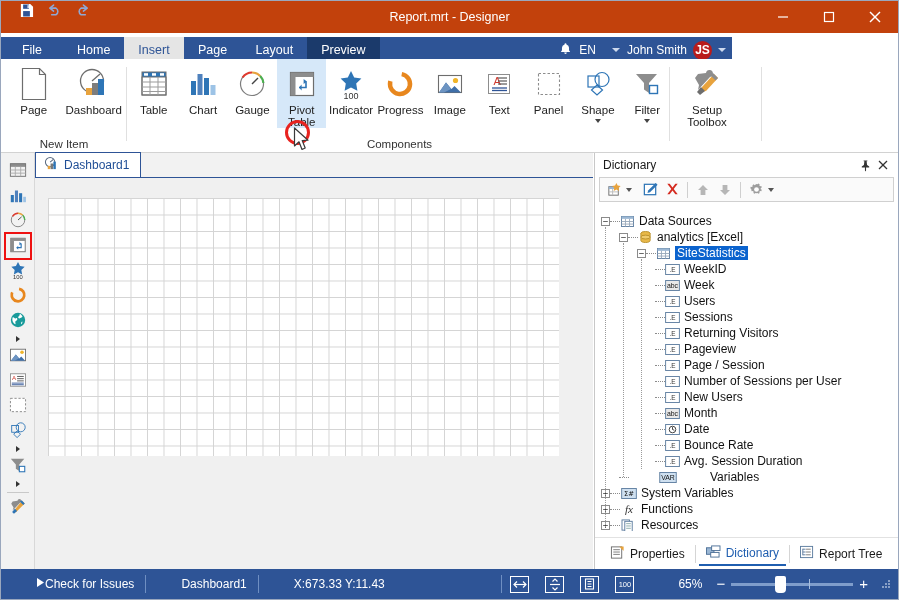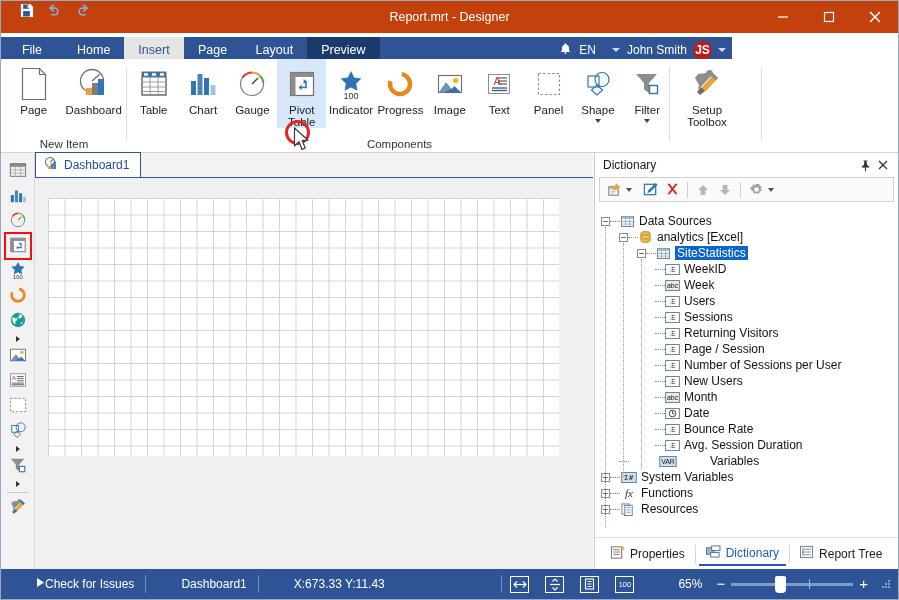--- a/index.html
+++ b/index.html
@@ -802,20 +802,30 @@
         <span class="lbl">Returning Visitors</span>
       </div>
       <div class="tnode" style="padding-left:54px;">
         <span class="dots"></span>
         <span class="tree-ic">
           <svg width="15" height="11" viewBox="0 0 16 12">
               <rect x="0.5" y="0.5" width="15" height="11" fill="#fff" stroke="#5c7c9e"></rect>
               <text x="8" y="8.6" font-size="7" fill="#333" text-anchor="middle" font-family="Liberation Sans, sans-serif">.E</text>
             </svg>
         </span>
+        <span class="lbl">Pageview</span>
+      </div>
+      <div class="tnode" style="padding-left:54px;">
+        <span class="dots"></span>
+        <span class="tree-ic">
+          <svg width="15" height="11" viewBox="0 0 16 12">
+              <rect x="0.5" y="0.5" width="15" height="11" fill="#fff" stroke="#5c7c9e"></rect>
+              <text x="8" y="8.6" font-size="7" fill="#333" text-anchor="middle" font-family="Liberation Sans, sans-serif">.E</text>
+            </svg>
+        </span>
         <span class="lbl">Page / Session</span>
       </div>
       <div class="tnode" style="padding-left:54px;">
         <span class="dots"></span>
         <span class="tree-ic">
           <svg width="15" height="11" viewBox="0 0 16 12">
               <rect x="0.5" y="0.5" width="15" height="11" fill="#fff" stroke="#5c7c9e"></rect>
               <text x="8" y="8.6" font-size="7" fill="#333" text-anchor="middle" font-family="Liberation Sans, sans-serif">.E</text>
             </svg>
         </span>

